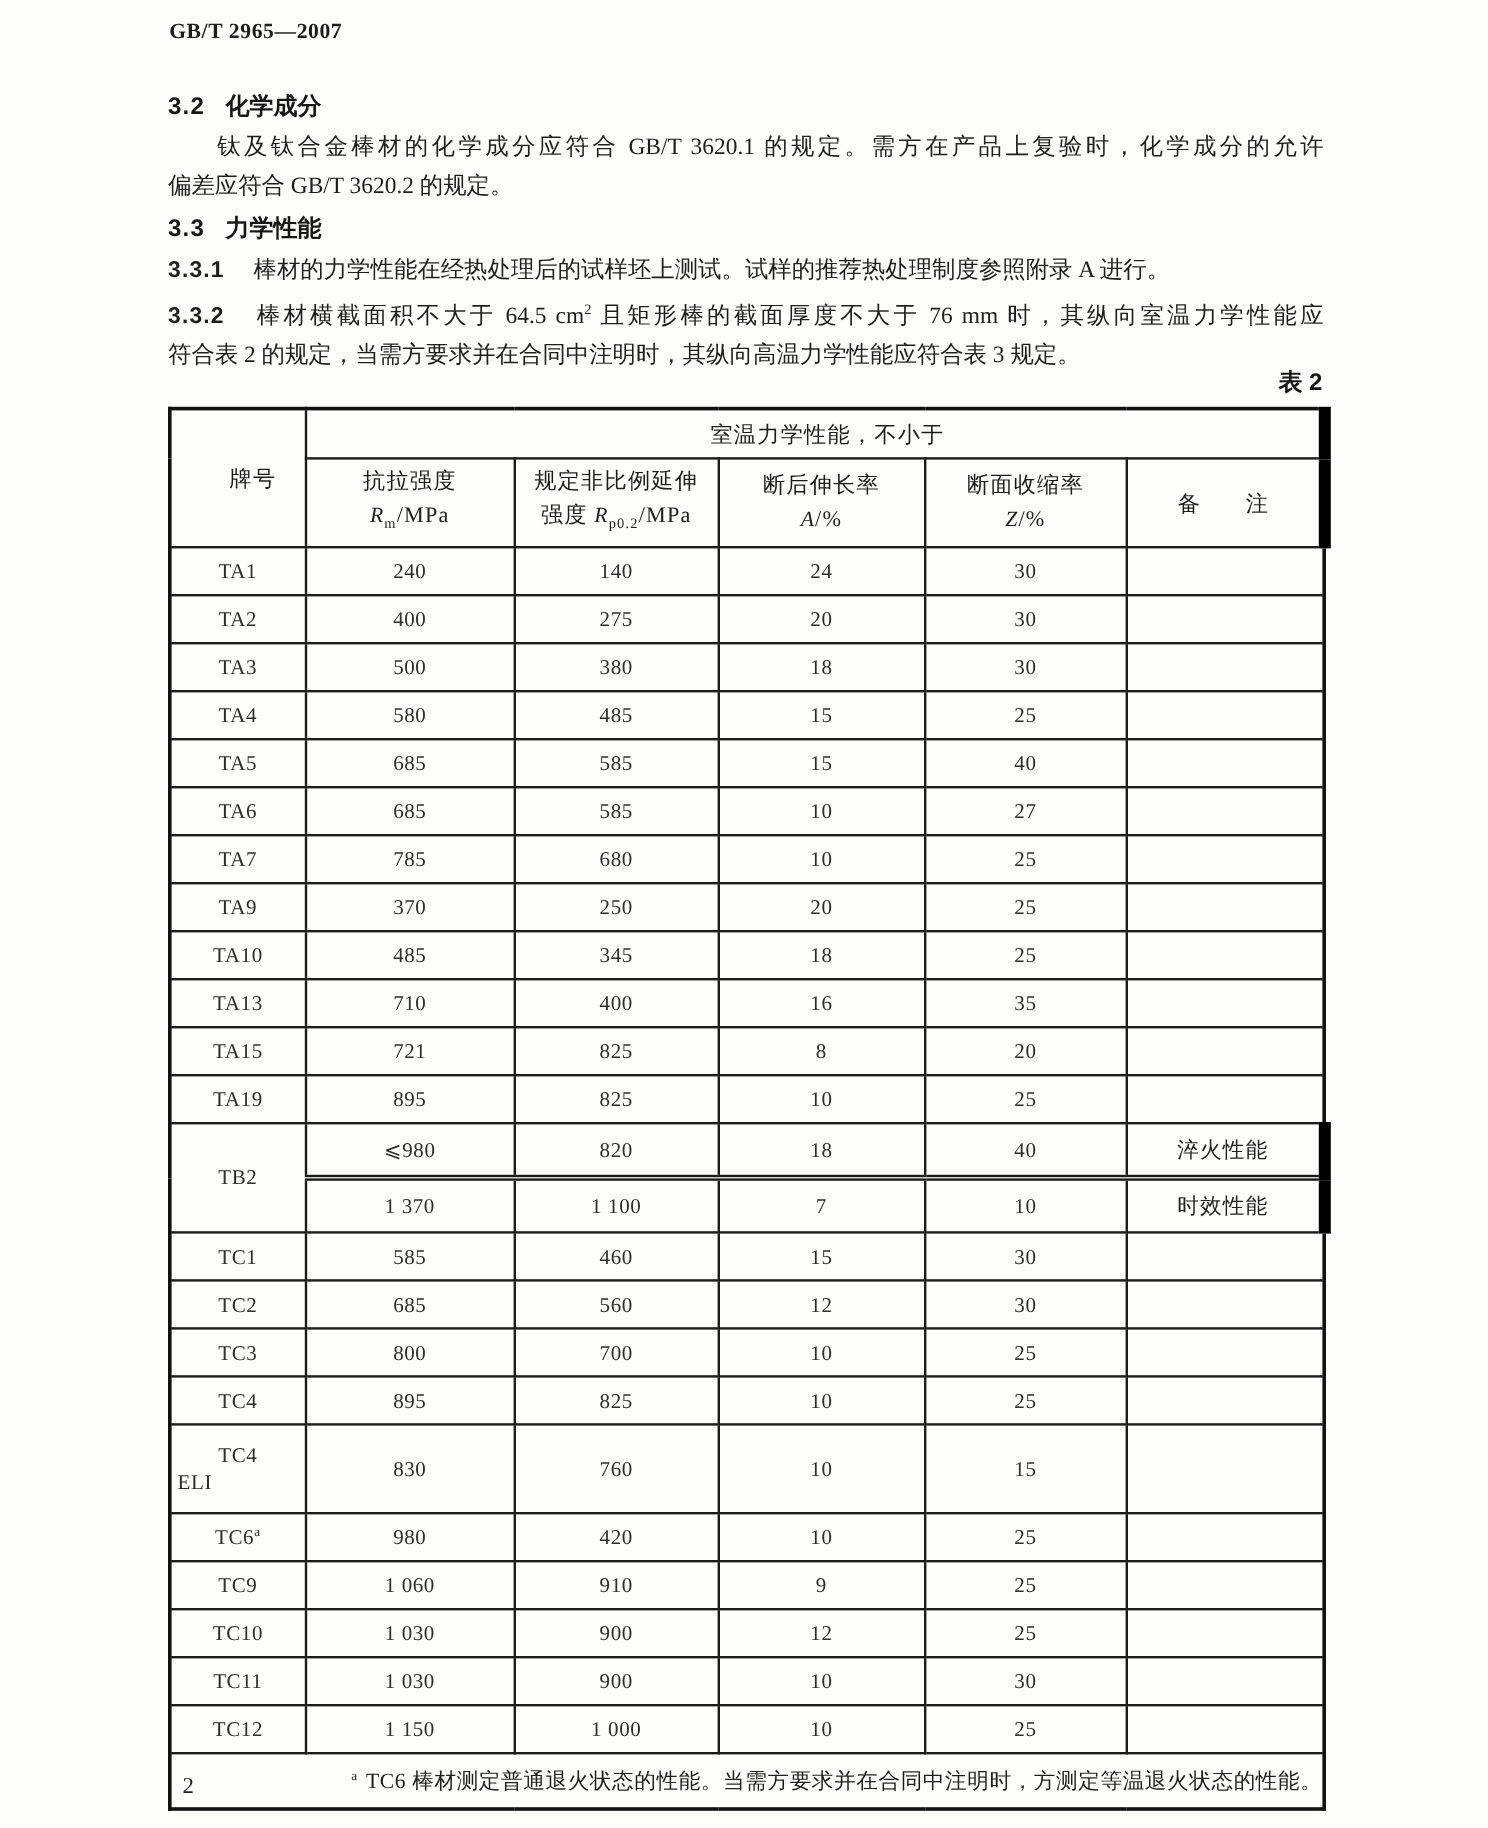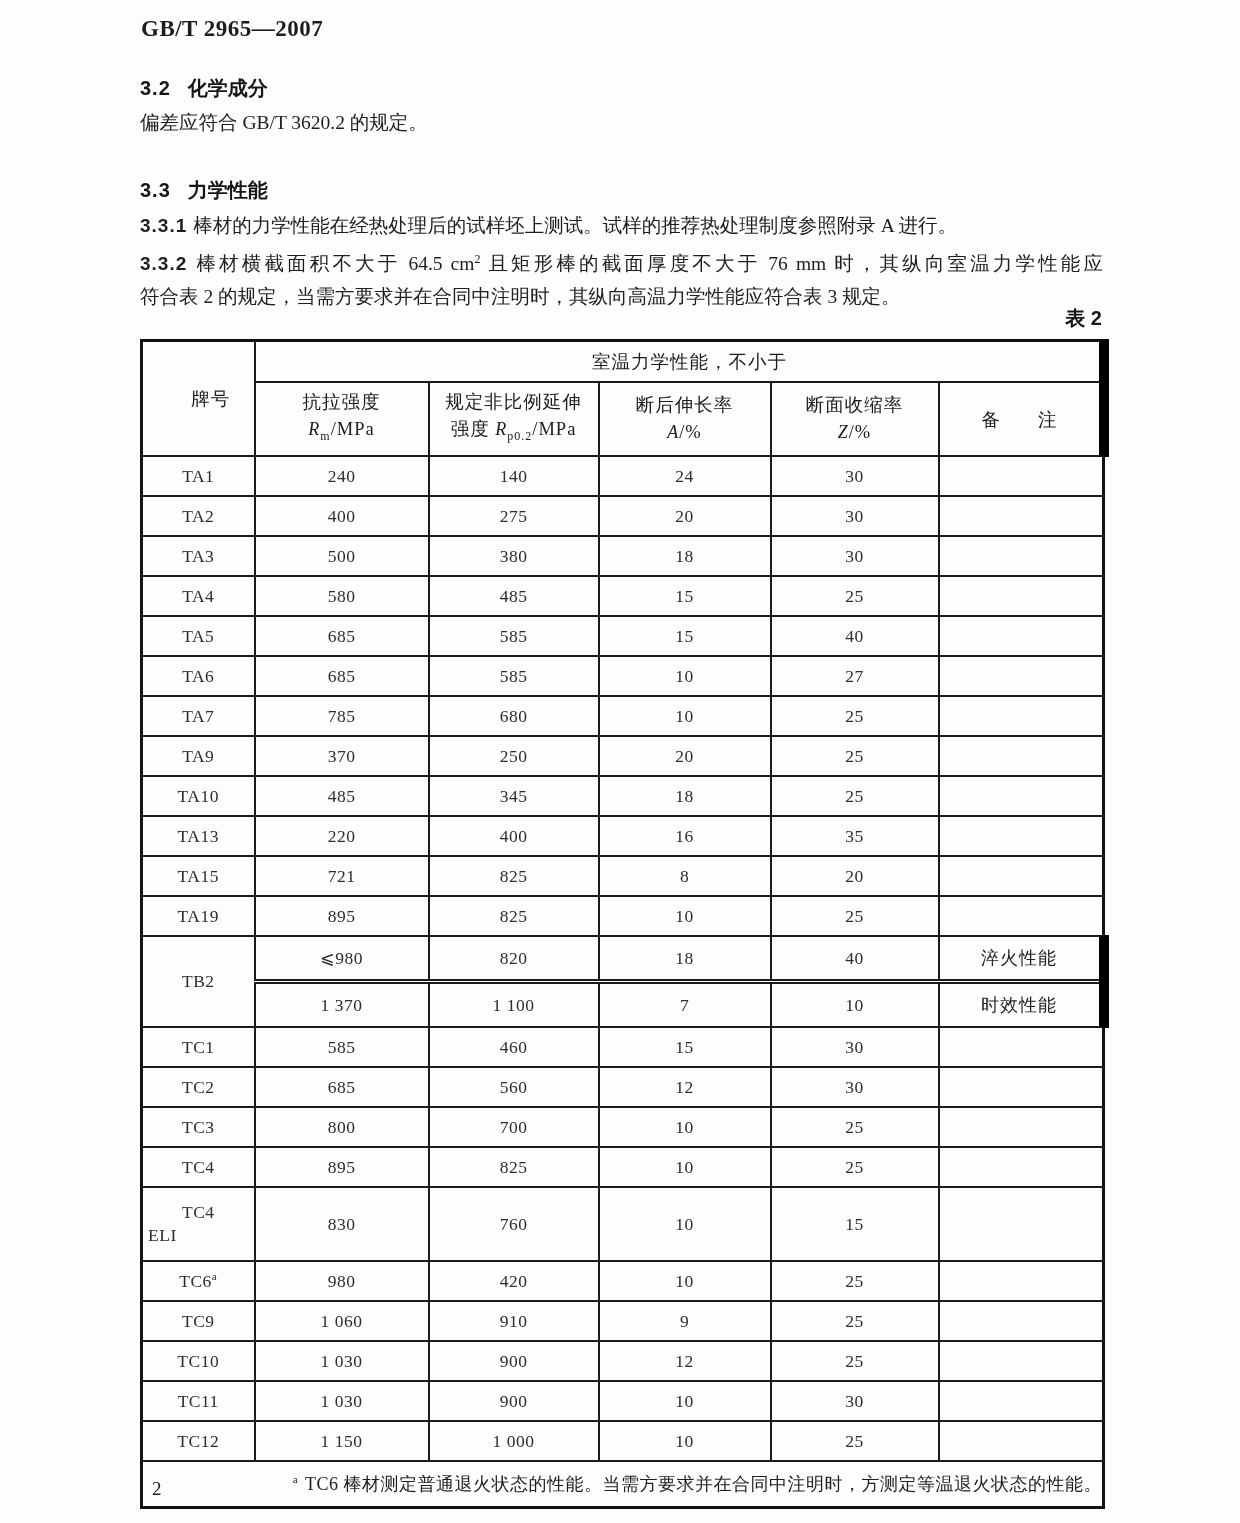--- a/index.html
+++ b/index.html
@@ -7,39 +7,39 @@
     position:relative;
     width:1240px;height:1523px;
     background:#fefefdf5;
     background-color:#fdfdfc;
     font-family:"Liberation Serif","DejaVu Serif",serif;
     color:#1c1c1c;
     overflow:hidden;
   }
   .doc-num{
     position:absolute;left:141px;top:16px;
-    font-size:23px;font-weight:bold;letter-spacing:.5px;
+    font-size:18px;font-weight:bold;letter-spacing:.5px;
   }
   .sec-heading{
     position:absolute;left:140px;
     font-family:"Liberation Sans","DejaVu Sans",sans-serif;
     font-weight:bold;font-size:20px;color:#161616;
   }
   #h32{top:75px;} #h33{top:177px;}
   .sec-heading .num{margin-right:17px;letter-spacing:1px;}
   .para{
     position:absolute;left:140px;width:963px;
     font-size:19.5px;line-height:33px;color:#1e1e1e;
   }
   #p32{top:106px;} #p331{top:209px;} #p332{top:247px;}
   .jline{text-align:justify;text-align-last:justify;}
   .indent{text-indent:41px;}
   .pnum{
     font-family:"Liberation Sans","DejaVu Sans",sans-serif;
-    font-weight:bold;font-size:19px;margin-right:6px;letter-spacing:1px;
+    font-weight:bold;font-size:19px;margin-right:24px;letter-spacing:1px;
   }
   sup.sm{font-size:12px;line-height:0;}
   .caption{
     position:absolute;left:140px;top:305px;width:962px;
     text-align:right;
     font-family:"Liberation Sans","DejaVu Sans",sans-serif;
     font-weight:bold;font-size:20px;color:#161616;
   }
   table.t2{
     position:absolute;left:140px;top:339px;width:962px;
@@ -77,20 +77,21 @@
 
 <div class="page">
 
   <div class="doc-num">GB/T 2965—2007</div>
 
   <div class="sec-heading" id="h32">
     <span class="num">3.2</span><span>化学成分</span>
   </div>
 
   <div class="para" id="p32">
+    <div class="jline indent">钛及钛合金棒材的化学成分应符合 GB/T 3620.1 的规定。需方在产品上复验时，化学成分的允许</div>
     <div>偏差应符合 GB/T 3620.2 的规定。</div>
   </div>
 
   <div class="sec-heading" id="h33">
     <span class="num">3.3</span><span>力学性能</span>
   </div>
 
   <div class="para" id="p331">
     <span class="pnum">3.3.1</span><span>棒材的力学性能在经热处理后的试样坯上测试。试样的推荐热处理制度参照附录 A 进行。</span>
   </div>
@@ -206,21 +207,21 @@
         <tr>
           <td class="c-label">TA10</td>
           <td class="c-val">485</td>
           <td class="c-val">345</td>
           <td class="c-val">18</td>
           <td class="c-val">25</td>
           <td class="c-note"></td>
         </tr>
         <tr>
           <td class="c-label">TA13</td>
-          <td class="c-val">220</td>
+          <td class="c-val">710</td>
           <td class="c-val">400</td>
           <td class="c-val">16</td>
           <td class="c-val">35</td>
           <td class="c-note"></td>
         </tr>
         <tr>
           <td class="c-label">TA15</td>
           <td class="c-val">721</td>
           <td class="c-val">825</td>
           <td class="c-val">8</td>

